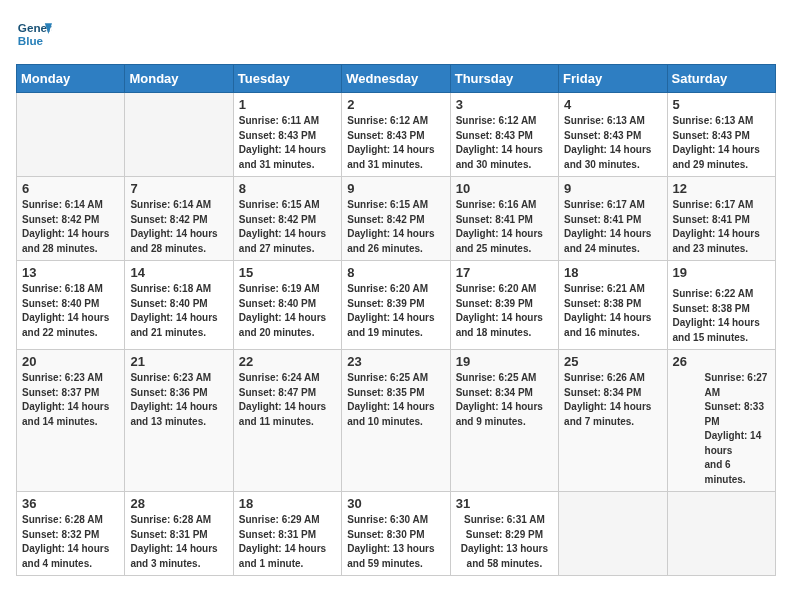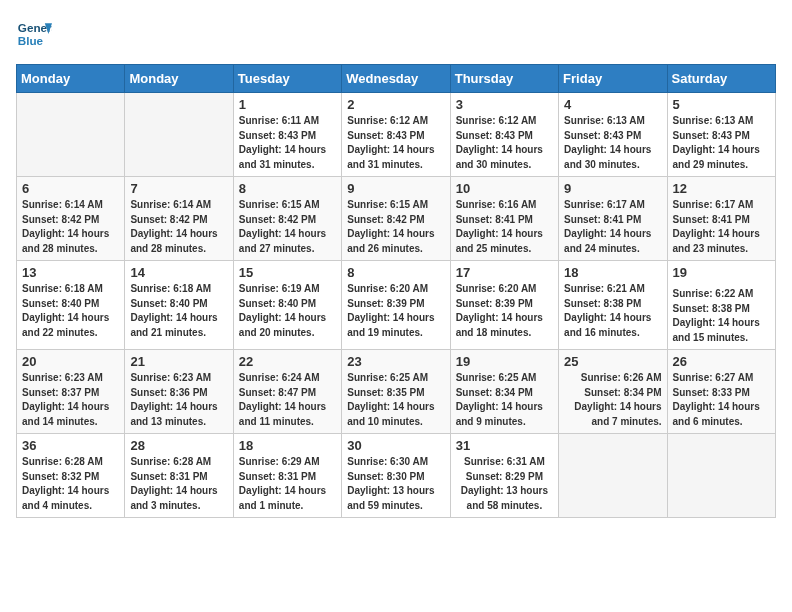--- a/index.html
+++ b/index.html
@@ -286,28 +286,28 @@
         </td>
         <td>
           <span class="day-number">19</span>
           <div class="day-info" style="white-space: pre-line;">Sunrise: 6:25 AM
 Sunset: 8:34 PM
 Daylight: 14 hours
 and 9 minutes.</div>
         </td>
         <td>
           <span class="day-number">25</span>
-          <div class="day-info" style="white-space: pre-line; text-align: right;">Sunrise: 6:26 AM
+          <div class="day-info" style="white-space: pre-line;">Sunrise: 6:26 AM
 Sunset: 8:34 PM
 Daylight: 14 hours
 and 7 minutes.</div>
         </td>
         <td>
           <span class="day-number">26</span>
-          <div class="day-info" style="white-space: pre-line;">Sunrise: 6:27 AM
+          <div class="day-info" style="white-space: pre-line; margin-left: 32px;">Sunrise: 6:27 AM
 Sunset: 8:33 PM
 Daylight: 14 hours
 and 6 minutes.</div>
         </td>
       </tr>
       <tr>
         <td>
           <span class="day-number">36</span>
           <div class="day-info" style="white-space: pre-line;">Sunrise: 6:28 AM
 Sunset: 8:32 PM

